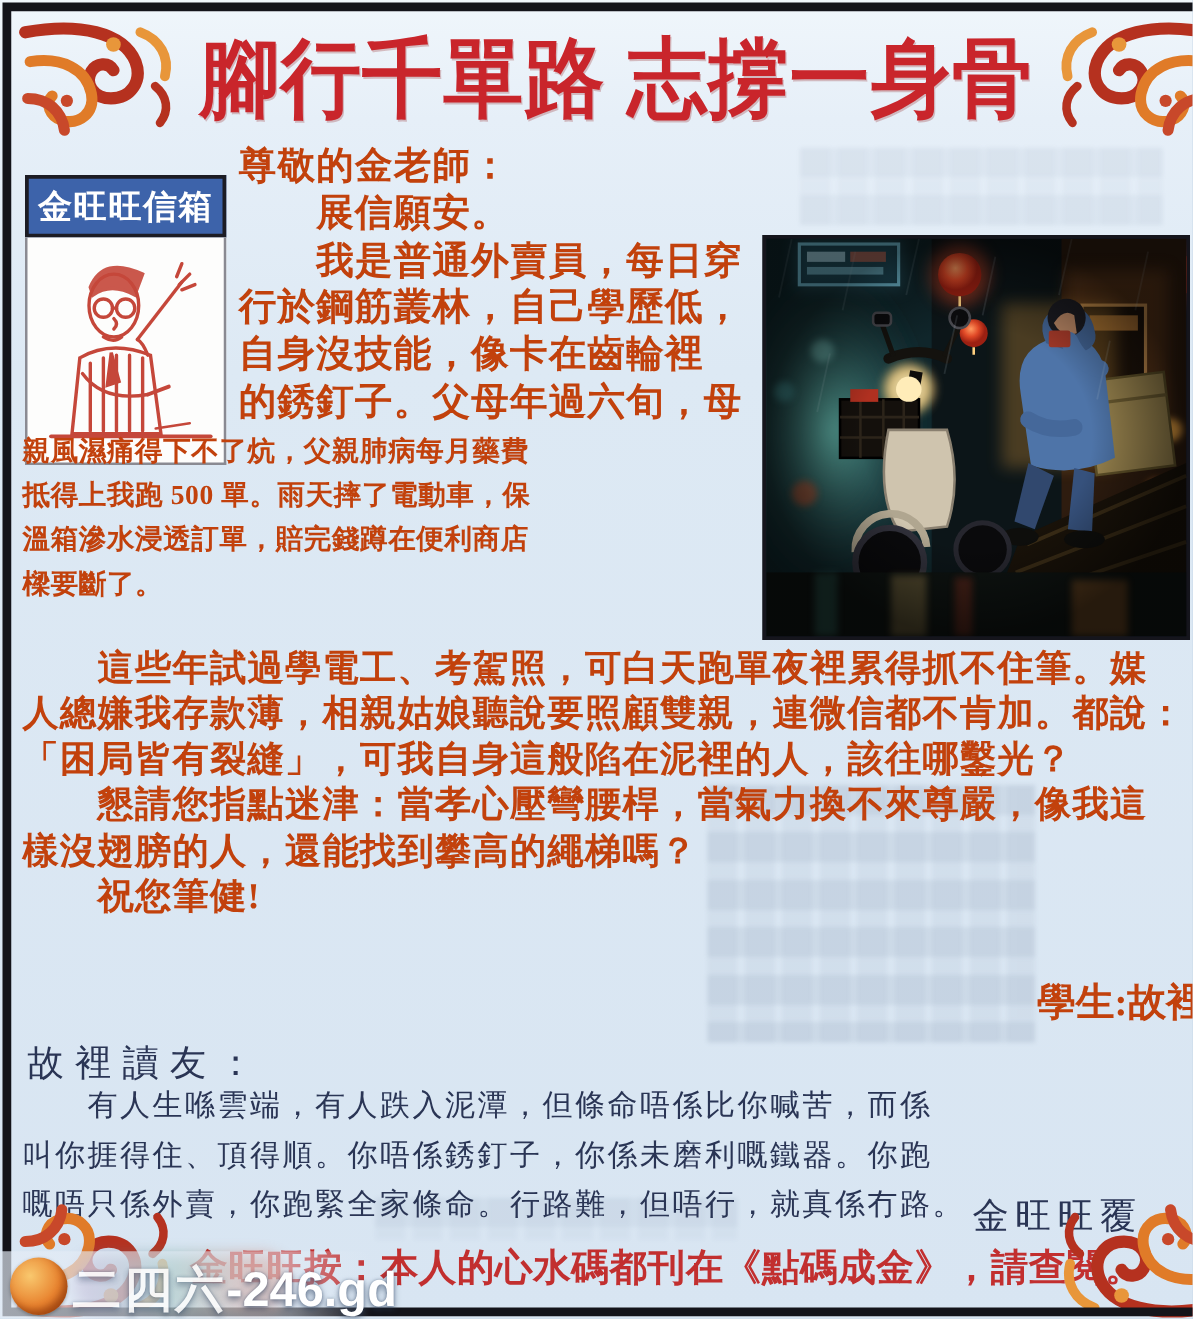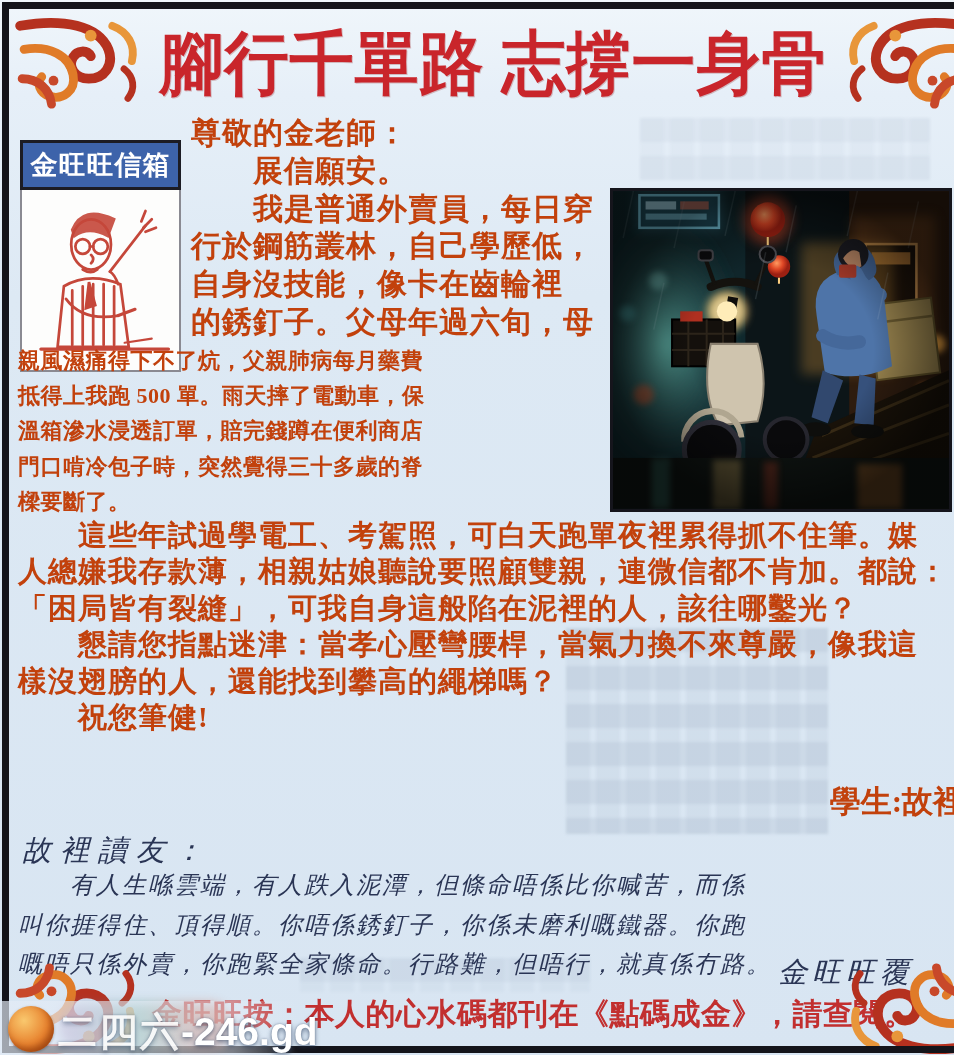--- a/index.html
+++ b/index.html
@@ -42,21 +42,21 @@
   .tline{white-space:nowrap;}
   .block-top{position:absolute;left:191px;top:114px;width:420px;font-size:30px;z-index:6;}
   .block-top .tline{line-height:37.8px;letter-spacing:1px;}
   .block-mid{position:absolute;left:18px;top:343px;width:592px;font-size:22px;z-index:6;}
   .block-mid .tline{line-height:35.2px;letter-spacing:0.5px;}
   .block-full{position:absolute;left:18px;top:517px;width:930px;font-size:29px;z-index:6;}
   .block-full .tline{line-height:36.4px;letter-spacing:1px;}
   .signature{position:absolute;top:781px;right:22px;font-size:31px;z-index:6;}
 
   
-  .kai{color:#2a3555;font-weight:400;font-style:italic;}
+  .kai{color:#2a3555;font-weight:400;}
   .reply-sal{position:absolute;left:22px;top:831px;font-size:29px;letter-spacing:9px;z-index:6;}
   .reply-block{position:absolute;left:18px;top:866px;width:932px;font-size:24px;z-index:6;}
   .reply-block .tline{line-height:39.5px;letter-spacing:2px;}
   .reply-sig{position:absolute;top:953px;right:72px;font-size:29px;letter-spacing:5px;z-index:6;}
 
   
   .editor-note{position:absolute;left:152px;top:994px;font-size:30px;color:#c22f2f;
                font-weight:600;letter-spacing:0.5px;z-index:6;white-space:nowrap;}
 
   
@@ -281,21 +281,20 @@
       <div class="tline">　　展信願安。</div>
       <div class="tline">　　我是普通外賣員，每日穿</div>
       <div class="tline">行於鋼筋叢林，自己學歷低，</div>
       <div class="tline">自身沒技能，像卡在齒輪裡</div>
       <div class="tline">的銹釘子。父母年過六旬，母</div>
     </div>
   <div class="block-mid serif-text">
       <div class="tline">親風濕痛得下不了炕，父親肺病每月藥費</div>
       <div class="tline">抵得上我跑 500 單。雨天摔了電動車，保</div>
       <div class="tline">溫箱滲水浸透訂單，賠完錢蹲在便利商店</div>
-      <div class="tline">門口啃冷包子時，突然覺得三十多歲的脊</div>
       <div class="tline">樑要斷了。</div>
     </div>
   <div class="block-full serif-text">
       <div class="tline">　　這些年試過學電工、考駕照，可白天跑單夜裡累得抓不住筆。媒</div>
       <div class="tline">人總嫌我存款薄，相親姑娘聽說要照顧雙親，連微信都不肯加。都說：</div>
       <div class="tline">「困局皆有裂縫」，可我自身這般陷在泥裡的人，該往哪鑿光？</div>
       <div class="tline">　　懇請您指點迷津：當孝心壓彎腰桿，當氣力換不來尊嚴，像我這</div>
       <div class="tline">樣沒翅膀的人，還能找到攀高的繩梯嗎？</div>
       <div class="tline">　　祝您筆健!</div>
     </div>

